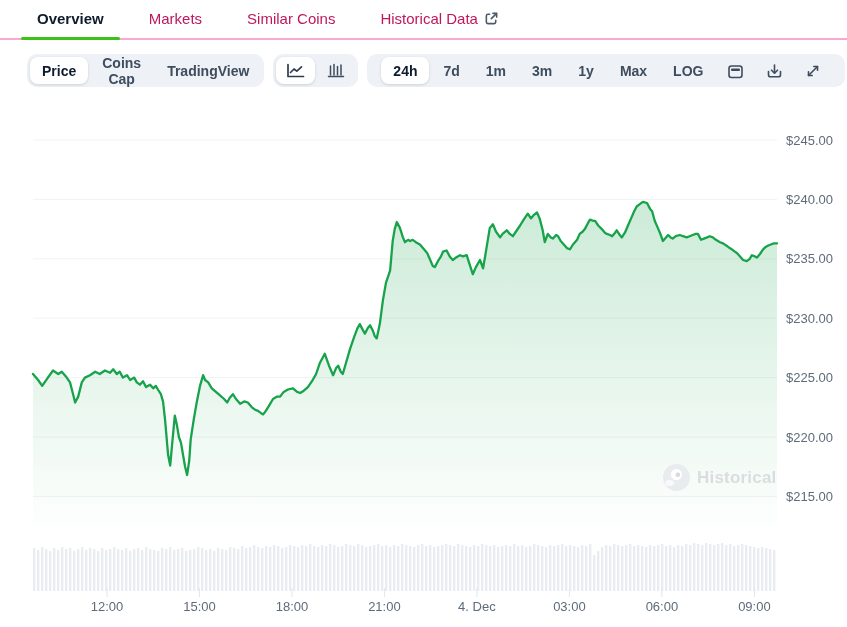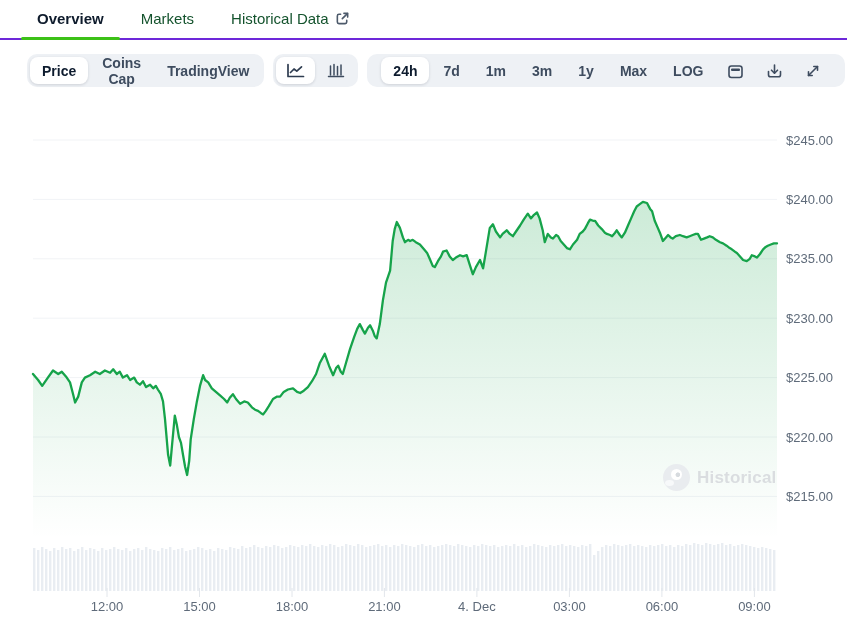--- a/index.html
+++ b/index.html
@@ -1,21 +1,21 @@
 <!DOCTYPE html>
 <html><head>
 <meta charset="utf-8">
 <style>
   html,body{margin:0;padding:0;background:#fff;}
   body{width:847px;height:627px;overflow:hidden;font-family:"Liberation Sans",sans-serif;-webkit-font-smoothing:antialiased;}
   .page{position:relative;width:847px;height:627px;background:#fff;}
 
   
-  .tabs{display:flex;align-items:flex-end;gap:5px;padding-left:21px;border-bottom:2px solid #6d28d9;height:40px;box-sizing:border-box;}
-  .tab{position:relative;padding:10px 16px 11px;font-size:15px;color:#14532d;cursor:pointer;display:flex;align-items:center;gap:6px;white-space:nowrap;}
+  .tabs{display:flex;align-items:flex-end;gap:13px;padding-left:21px;border-bottom:2px solid #f9a8d4;height:40px;box-sizing:border-box;}
+  .tab{position:relative;padding:10px 16px 11px;font-size:15px;color:#be185d;cursor:pointer;display:flex;align-items:center;gap:6px;white-space:nowrap;}
   .tab.active{color:#0e1b2c;font-weight:700;}
   .tab.active::after{content:"";position:absolute;left:0;right:0;bottom:-2px;height:3px;background:#3cc117;border-radius:2px;}
   .ext-icon{display:inline-flex;}
 
   
   .toolbar{display:flex;gap:9px;margin:14px 18px 0 27px;align-items:center;}
   .seg{display:inline-flex;align-items:center;background:#eef1f5;border-radius:10px;padding:3px;gap:2px;height:33px;box-sizing:border-box;}
   .seg.ranges{width:502px;justify-content:space-between;padding:3px 14px;}
   .segbtn{border:0;background:transparent;border-radius:8px;padding:4px 12px;font-family:"Liberation Sans",sans-serif;font-size:14px;font-weight:700;color:#3e4c5f;cursor:pointer;display:inline-flex;align-items:center;justify-content:center;gap:4px;height:27px;box-sizing:border-box;}
   .segbtn.active{background:#fff;color:#0d1b2e;box-shadow:0 1px 3px rgba(16,24,40,.14);}
@@ -36,20 +36,23 @@
 <body>
 
 <div class="page">
 
   <nav class="tabs">
     <div class="tab active">
       <span>Overview</span>
     </div>
     <div class="tab">
       <span>Markets</span>
+    </div>
+    <div class="tab">
+      <span>Similar Coins</span>
     </div>
     <div class="tab">
       <span>Historical Data</span>
       <span class="ext-icon">
         <svg width="15" height="15" viewBox="0 0 16 16" fill="none" stroke="#4d5a6b" stroke-width="1.7" stroke-linecap="round" stroke-linejoin="round">
           <path d="M6 3.5H4.2C3.3 3.5 2.5 4.3 2.5 5.2v6.6c0 .9.8 1.7 1.7 1.7h6.6c.9 0 1.7-.8 1.7-1.7V10"></path>
           <path d="M9.5 2.5h4v4"></path>
             <path d="M13.2 2.8L7.8 8.2"></path>
         </svg>
       </span>

